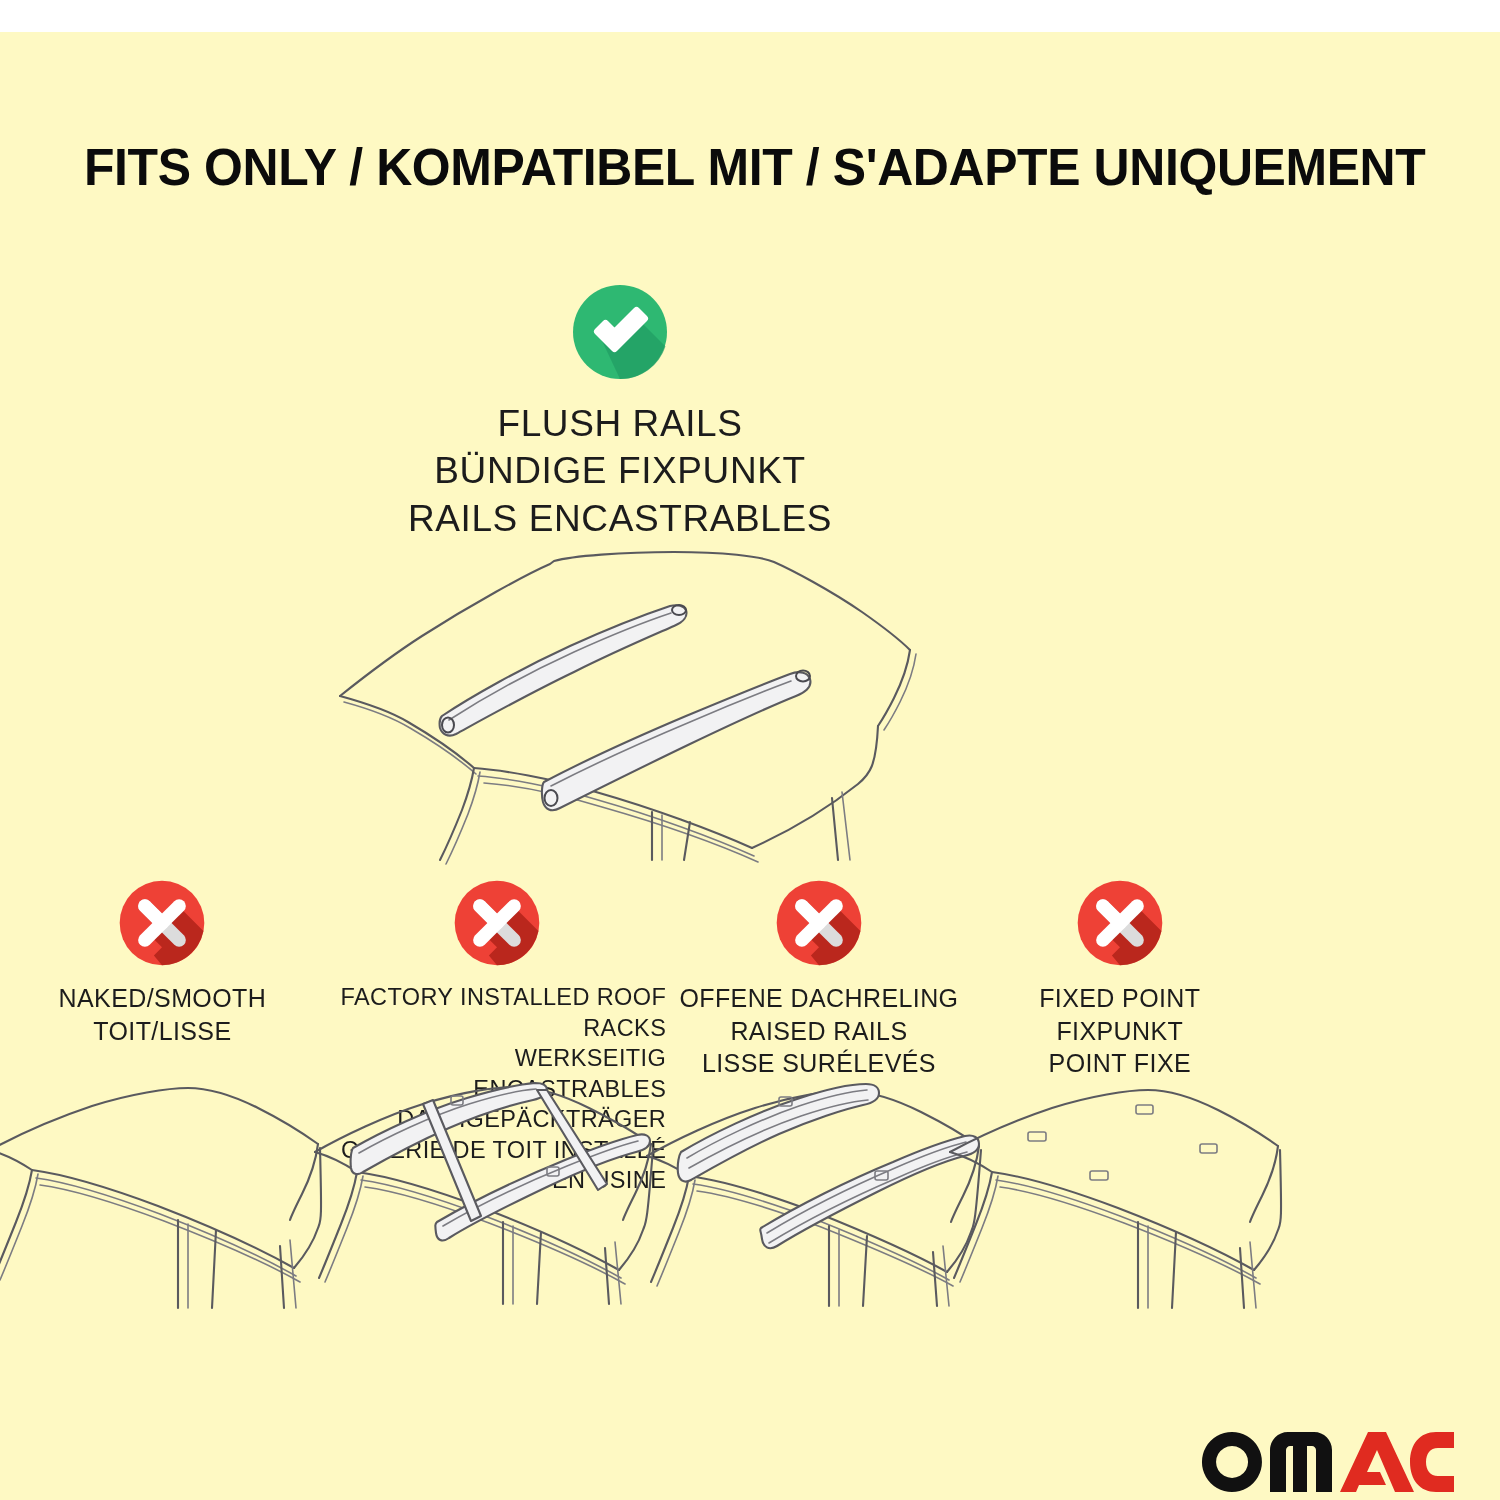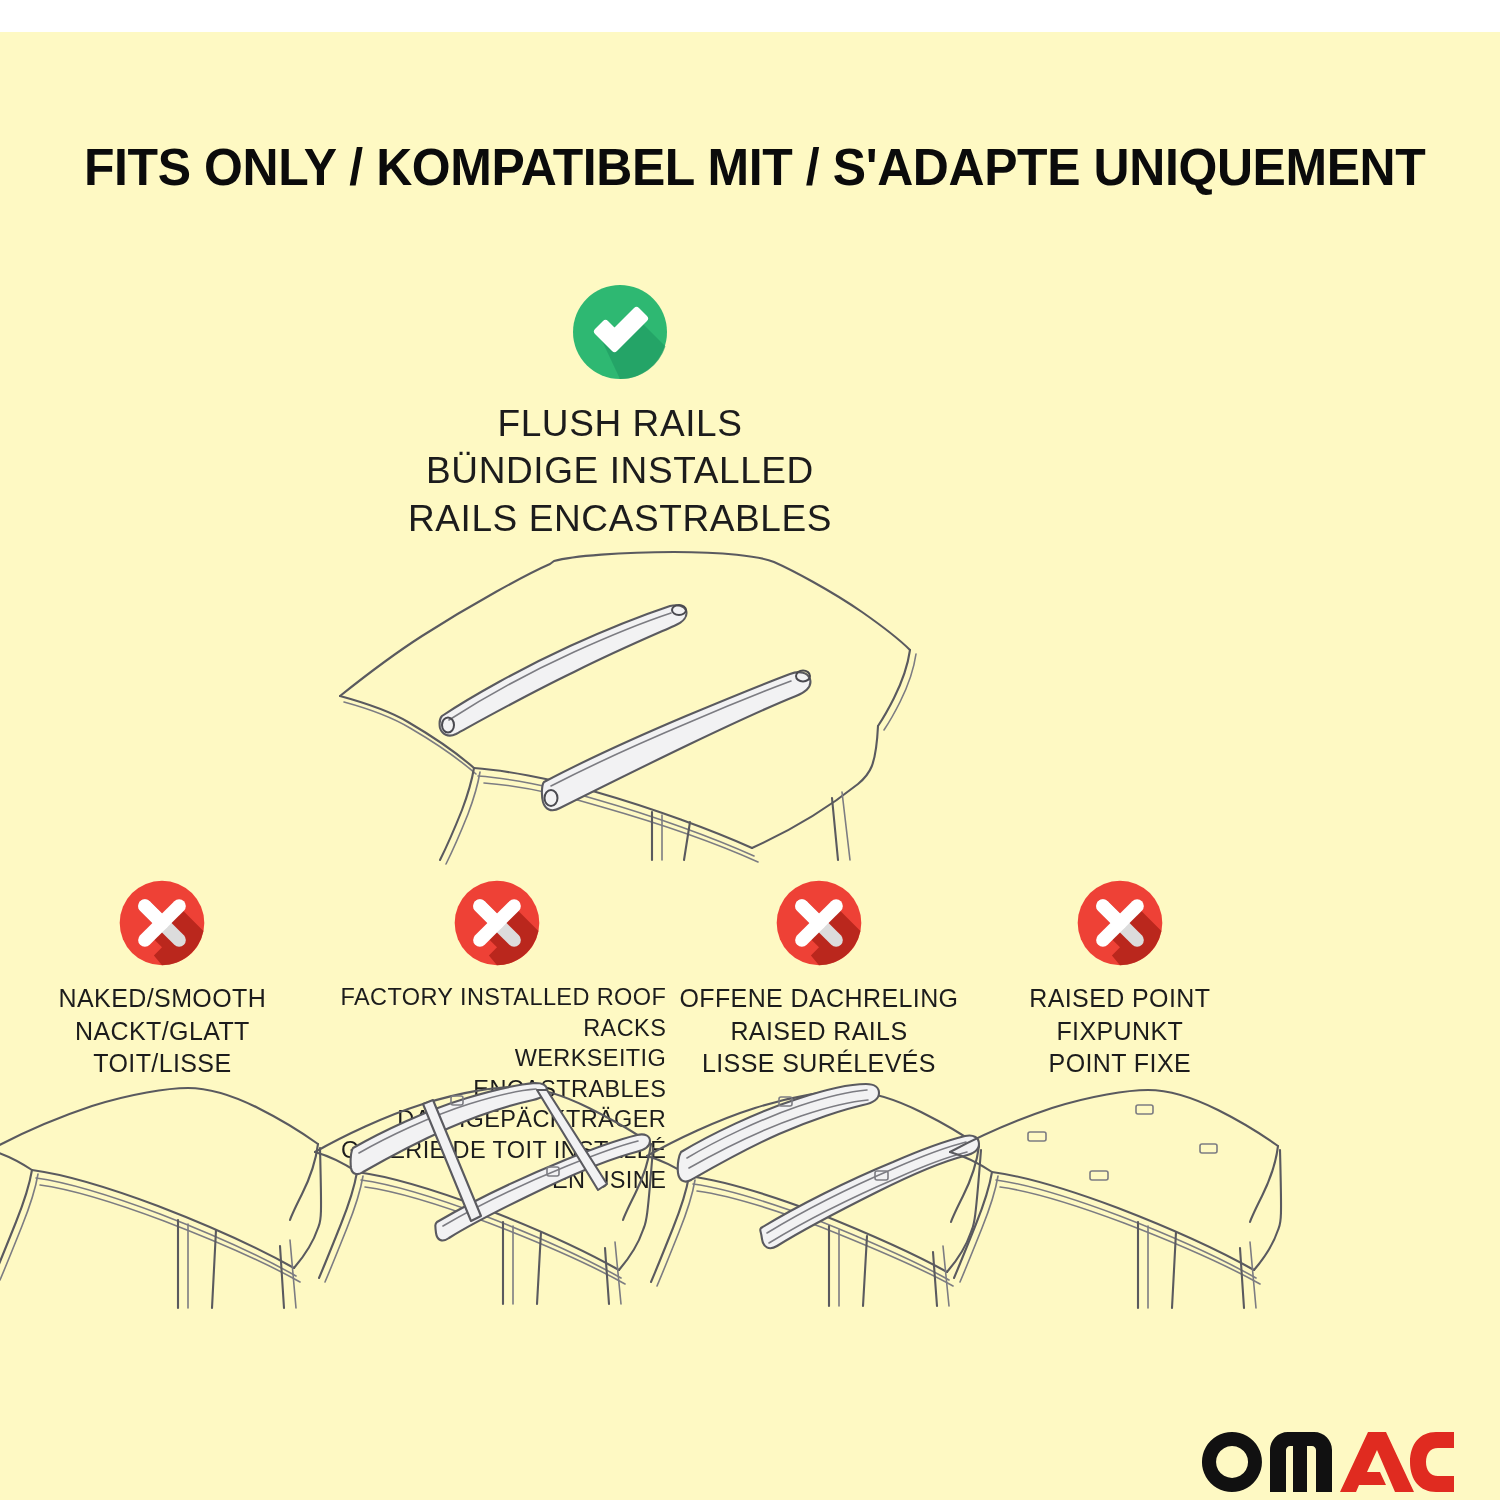--- a/index.html
+++ b/index.html
@@ -148,21 +148,21 @@
     <div class="hero-icon-wrap">
       <svg viewBox="0 0 100 100" width="100" height="100" aria-hidden="true">
         <circle cx="50" cy="50" r="47" fill="#2EB872"></circle>
         <path d="M50 97 A47 47 0 0 0 95.5 64.5 L68 37 L44 58 L34.5 50 L30 54.5 Z" fill="#1E9761" opacity="0.62"></path>
         <path d="M27.5 49.5 L35.5 41.5 L44.5 50.5 L66.5 28.5 L74.5 36.5 L44.5 66.5 Z" fill="#FFFFFF" stroke="#FFFFFF" stroke-width="7" stroke-linejoin="round" stroke-linecap="round"></path>
       </svg>
     </div>
 
     <div class="hero-text">
       <div>FLUSH RAILS</div>
-      <div>BÜNDIGE INSTALLED</div>
+      <div>BÜNDIGE FIXPUNKT</div>
       <div>RAILS ENCASTRABLES</div>
     </div>
 
     <div class="hero-art">
       <svg viewBox="0 0 600 330" width="600" height="330" aria-hidden="true">
 
         <path class="ln" d="M18 166 C38 150 72 124 100 106 C150 74 205 44 228 34 L232 31
                             C250 26 300 22 352 22 C400 22 438 26 452 32
                             C470 40 508 60 540 82 C560 96 578 110 588 120"></path>
 
@@ -215,21 +215,20 @@
           <path d="M50 97 A47 47 0 0 0 96 59 L66 29 L50 45 L34 61 L50 77 L41 86 Z" fill="#A81F16" opacity="0.75"></path>
           <g stroke-linecap="round" stroke-width="15">
             <line x1="31" y1="31" x2="69" y2="69" stroke="#DCDCDC"></line>
             <line x1="69" y1="31" x2="31" y2="69" stroke="#FFFFFF"></line>
             <line x1="31" y1="31" x2="50" y2="50" stroke="#FFFFFF"></line>
           </g>
         </svg>
       </div>
       <div class="col-label">
         <div>NAKED/SMOOTH</div>
-        <div>NACKT/GLATT</div>
         <div>TOIT/LISSE</div>
       </div>
       <div class="col-art">
         <svg viewBox="0 0 360 230" width="360" height="230" aria-hidden="true">
           <path class="ln" d="M8 72 C34 58 74 40 110 28 C148 16 186 10 206 10
                                C226 10 252 18 276 30 C300 42 322 56 336 66"></path>
           <path class="ln" d="M8 72 C22 76 38 84 50 92"></path>
           <path class="ln" d="M50 92 C48 104 42 124 34 144 C26 164 18 184 12 198"></path>
           <path class="ln-thin" d="M56 96 C54 108 48 128 40 148 C32 168 24 188 18 202"></path>
           <path class="ln" d="M50 92 C80 96 128 110 176 128 C228 148 280 172 312 190"></path>
@@ -365,21 +364,21 @@
           <circle cx="50" cy="50" r="47" fill="#EE4136"></circle>
           <path d="M50 97 A47 47 0 0 0 96 59 L66 29 L50 45 L34 61 L50 77 L41 86 Z" fill="#A81F16" opacity="0.75"></path>
           <g stroke-linecap="round" stroke-width="15">
             <line x1="31" y1="31" x2="69" y2="69" stroke="#DCDCDC"></line>
             <line x1="69" y1="31" x2="31" y2="69" stroke="#FFFFFF"></line>
             <line x1="31" y1="31" x2="50" y2="50" stroke="#FFFFFF"></line>
           </g>
         </svg>
       </div>
       <div class="col-label">
-        <div>RAISED POINT</div>
+        <div>FIXED POINT</div>
         <div>FIXPUNKT</div>
         <div>POINT FIXE</div>
       </div>
       <div class="col-art">
         <svg viewBox="0 0 360 230" width="360" height="230" aria-hidden="true">
           <path class="ln" d="M10 74 C36 60 76 42 112 30 C150 18 188 12 208 12
                                C228 12 254 20 278 32 C302 44 324 58 338 68"></path>
           <path class="ln" d="M10 74 C24 78 40 86 52 94"></path>
           <path class="ln" d="M52 94 C50 106 44 126 36 146 C28 166 20 186 14 200"></path>
           <path class="ln-thin" d="M58 98 C56 110 50 130 42 150 C34 170 26 190 20 204"></path>

